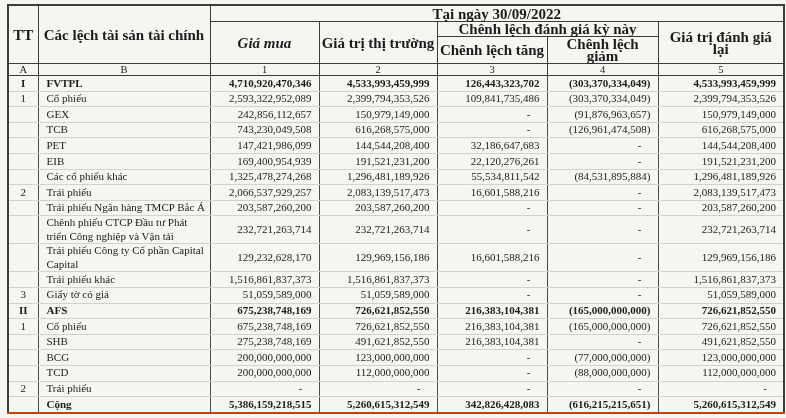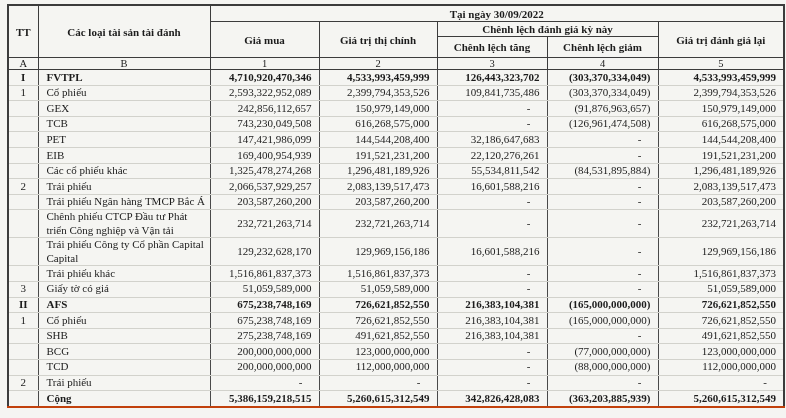--- a/index.html
+++ b/index.html
@@ -13,29 +13,29 @@
   .page { position: relative; width: 786px; height: 418px; }
   table.fin {
     position: absolute; left: 7px; top: 4px;
     width: 776px;
     border-collapse: collapse;
     table-layout: fixed;
     border: 2px solid #3c3c3c;
   }
   thead th {
     border: 1px solid #3c3c3c;
-    font-size: 11px;
+    font-size: 15px;
     font-weight: bold;
     text-align: center;
     vertical-align: middle;
     padding: 1px 2px;
     line-height: 12px;
   }
   th.h1 { height: 13px; }
-  th.h2 { height: 18px; }
+  th.h2 { height: 18px; font-style: italic; }
   th.h3 { height: 18px; text-align: center; }
   tr.idx td {
     border: 1px solid #3c3c3c;
     height: 11px;
     font-size: 10.5px;
     font-weight: normal;
     text-align: center;
     padding: 0;
     line-height: 11px;
   }
@@ -69,26 +69,26 @@
       <col style="width:172px">
       <col style="width:109px">
       <col style="width:118px">
       <col style="width:110px">
       <col style="width:111px">
       <col style="width:126px">
     </colgroup>
     <thead>
       <tr>
         <th rowspan="3">TT</th>
-        <th rowspan="3">Các loại tài sản tài đánh</th>
+        <th rowspan="3">Các lệch tài sản tài chính</th>
         <th class="h1" colspan="5">Tại ngày 30/09/2022</th>
       </tr>
       <tr>
         <th class="h2" rowspan="2">Giá mua</th>
-        <th rowspan="2">Giá trị thị chính</th>
+        <th rowspan="2">Giá trị thị trường</th>
         <th colspan="2">Chênh lệch đánh giá kỳ này</th>
         <th rowspan="2">Giá trị đánh giá lại</th>
       </tr>
       <tr>
         <th class="h3">Chênh lệch tăng</th>
         <th>Chênh lệch giảm</th>
       </tr>
       <tr class="idx" id="index-row">
           <td>A</td>
           <td>B</td>
@@ -270,18 +270,18 @@
           <td class="num dash">-</td>
           <td class="num dash">-</td>
           <td class="num dash">-</td>
         </tr>
         <tr class="bold">
           <td class="tt"></td>
           <td class="label">Cộng</td>
           <td class="num">5,386,159,218,515</td>
           <td class="num">5,260,615,312,549</td>
           <td class="num">342,826,428,083</td>
-          <td class="num">(363,203,885,939)</td>
+          <td class="num">(616,215,215,651)</td>
           <td class="num">5,260,615,312,549</td>
         </tr>
       </tbody>
   </table>
 </div>
 
 </body></html>

